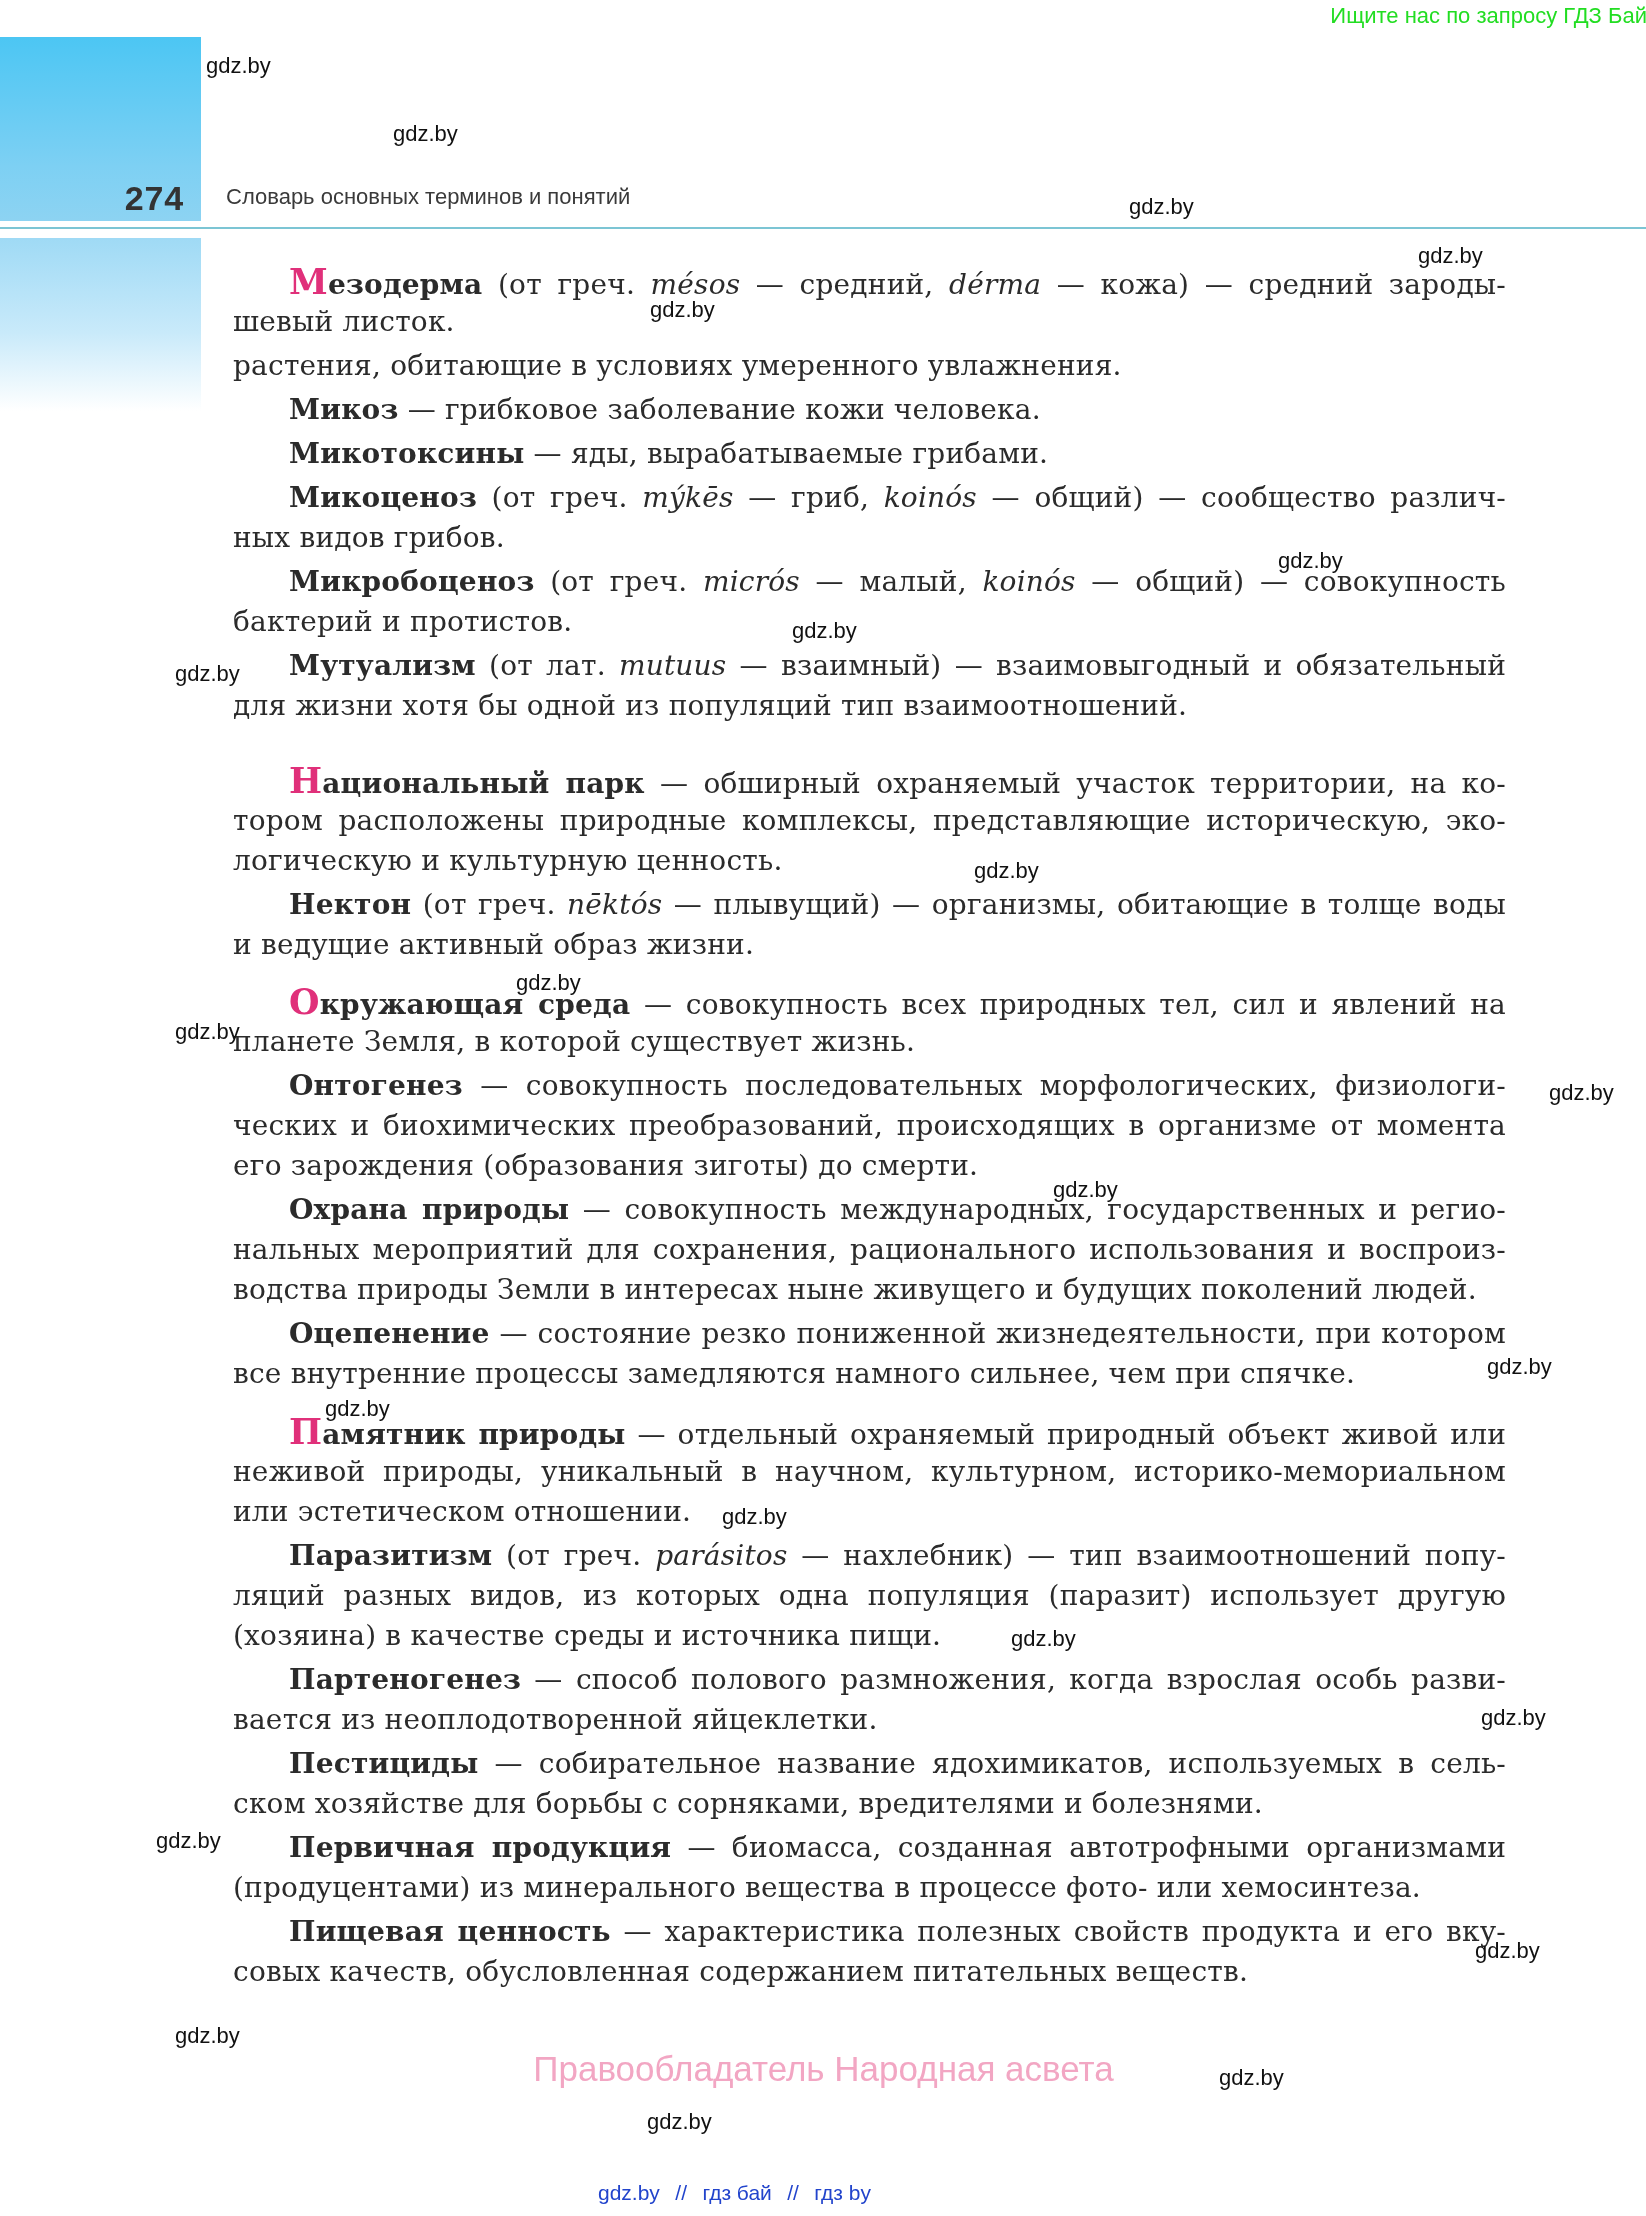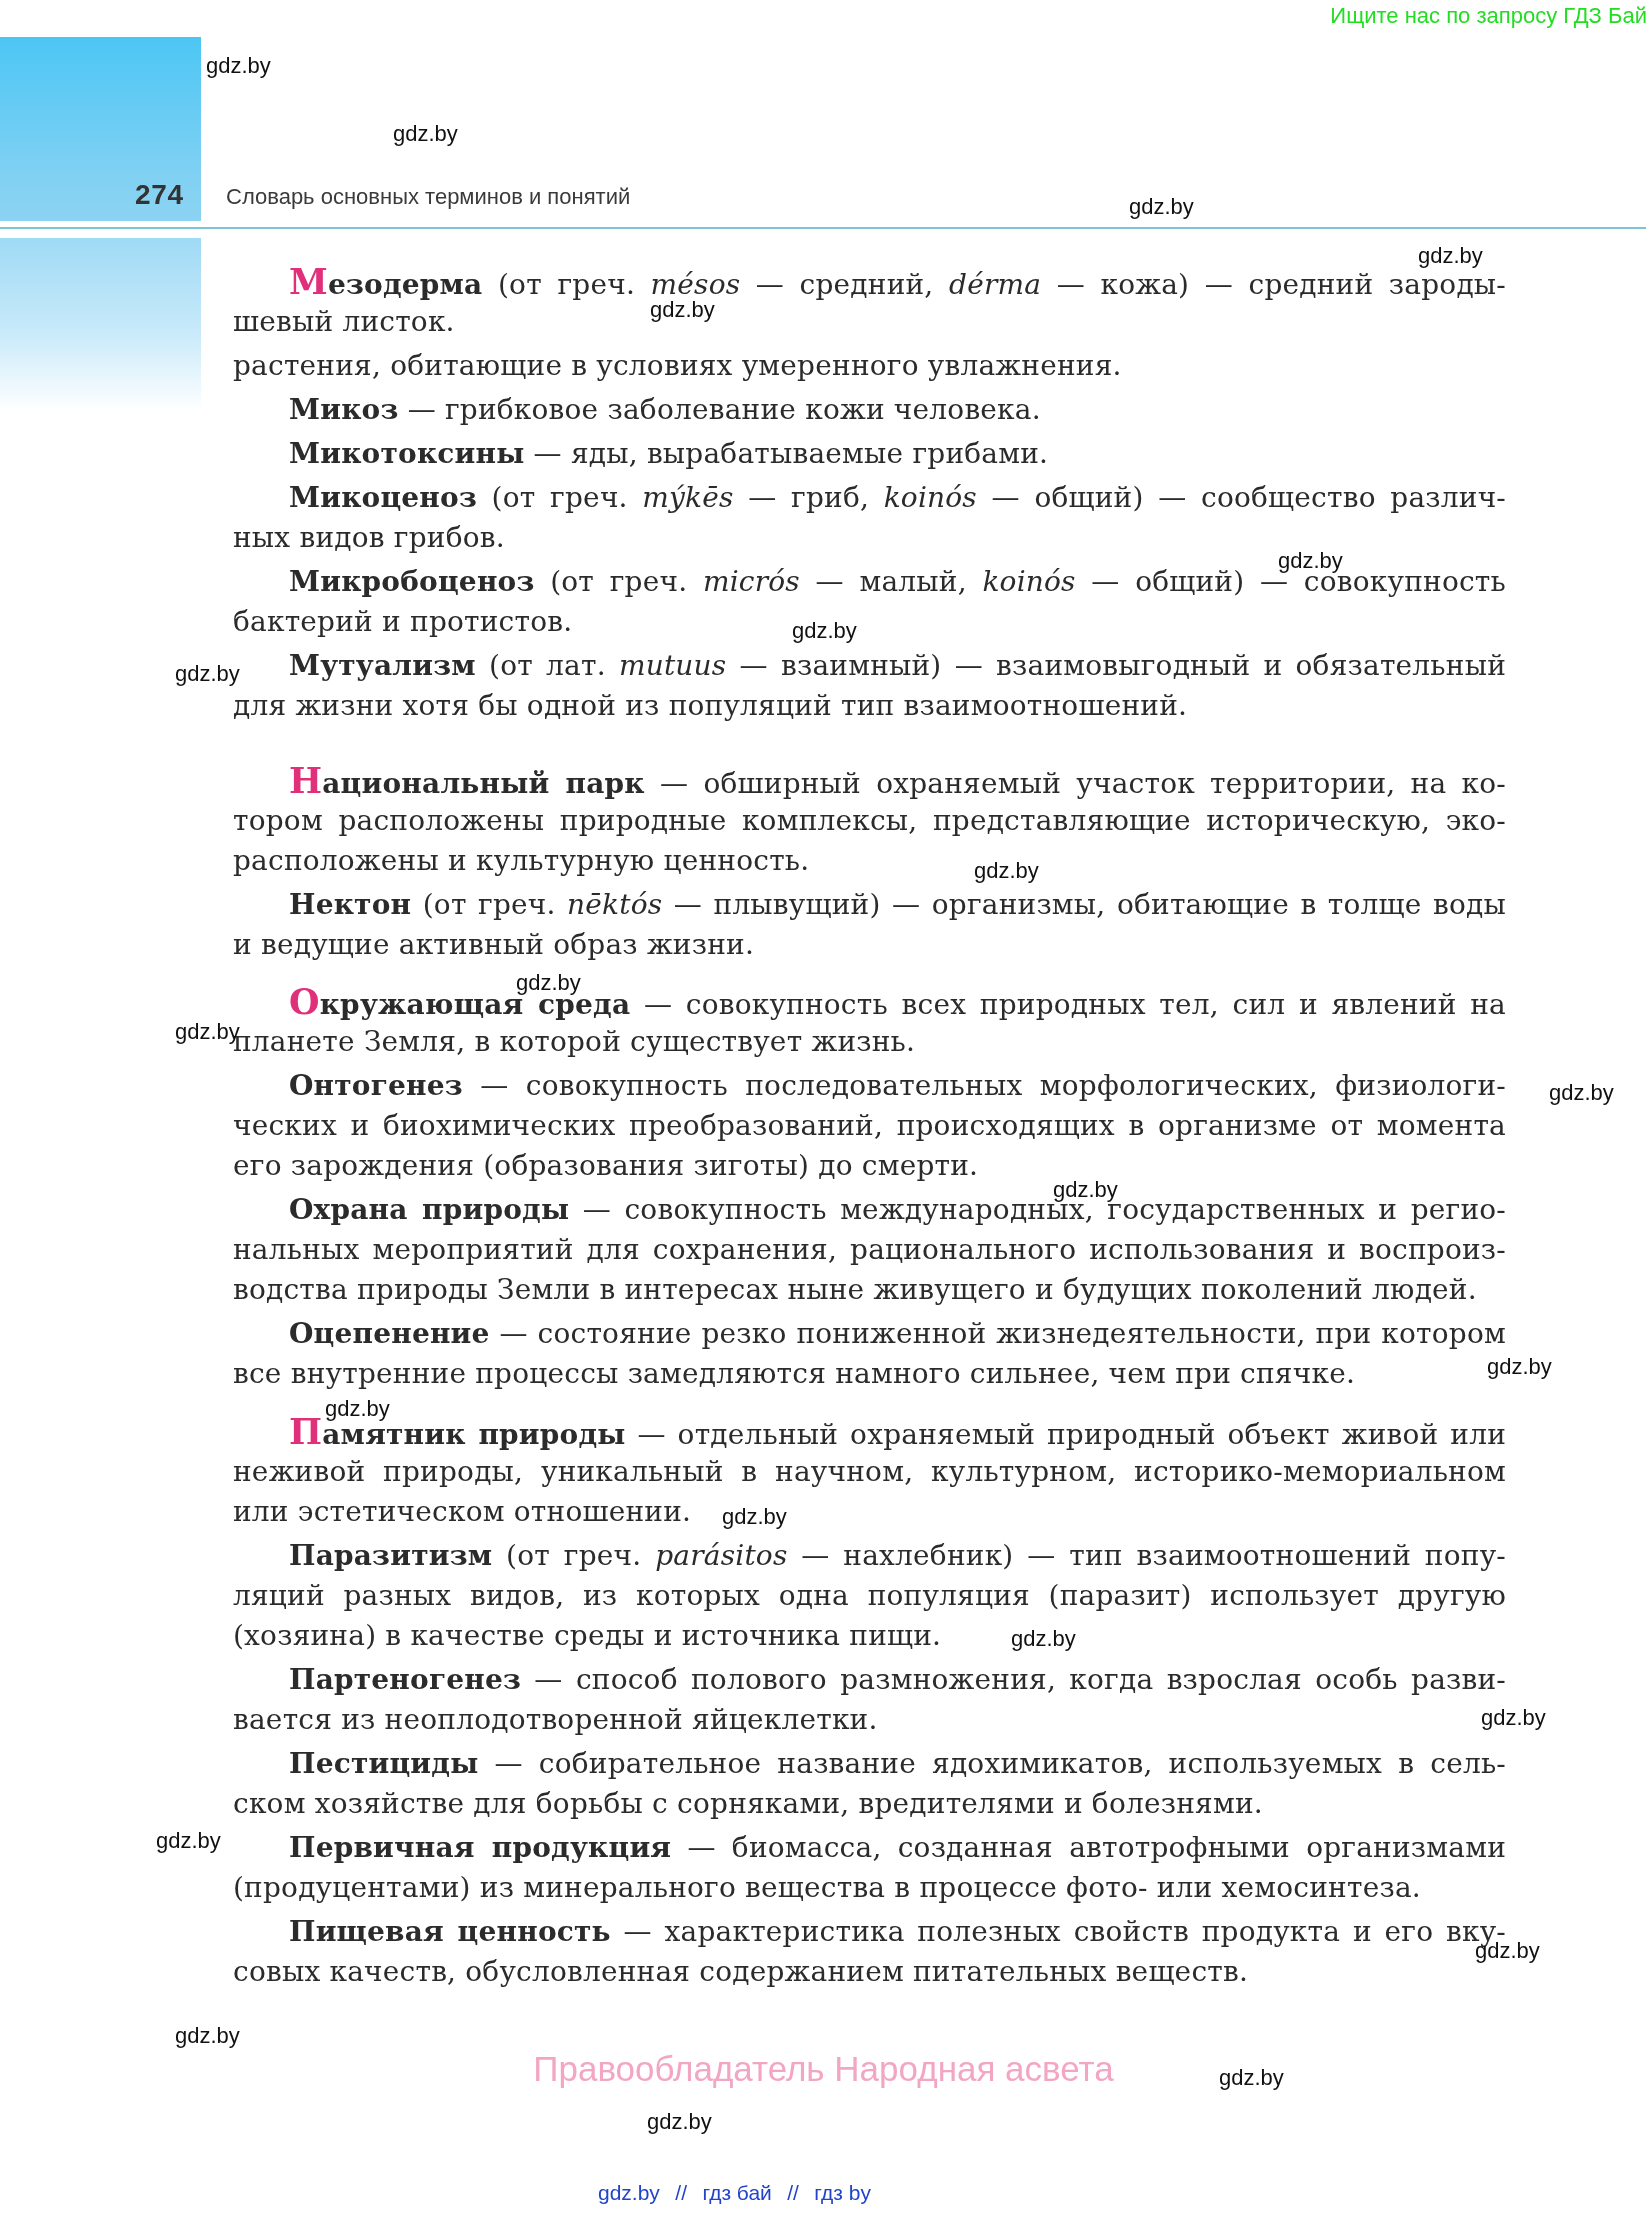--- a/index.html
+++ b/index.html
@@ -16,21 +16,21 @@
   .side-block-top {
     position: absolute; left: 0; top: 37px; width: 201px; height: 184px;
     background: linear-gradient(to bottom, #4cc6f3 0%, #7dd0f3 70%, #8dd3f2 100%);
   }
   .side-block-bottom {
     position: absolute; left: 0; top: 238px; width: 201px; height: 173px;
     background: linear-gradient(to bottom, #9fdaf5 0%, #c9eafa 55%, #ffffff 100%);
   }
   .page-number {
     position: absolute; left: 111px; top: 179px; width: 73px;
-    font-family: "Liberation Sans", sans-serif; font-weight: bold; font-size: 28px;
+    font-family: "Liberation Sans", sans-serif; font-weight: bold; font-size: 34px;
     color: #333; text-align: right; letter-spacing: 0.8px;
   }
   .running-title {
     position: absolute; left: 226px; top: 184px;
     font-family: "Liberation Sans", sans-serif; font-size: 22px; color: #3a3a3a;
   }
   .header-rule {
     position: absolute; left: 0; top: 227px; width: 1647px; height: 2.4px; background: #7cc5d4;
   }
   .body-text {
@@ -96,21 +96,21 @@
       <div class="line last"><span>бактерий и протистов.</span></div>
     </div>
     <div class="entry">
       <div class="line first"><span class="term">Мутуализм</span><span> (от лат. </span><span class="it">mutuus</span><span> — взаимный) — взаимовыгодный и обязательный</span></div>
       <div class="line last"><span>для жизни хотя бы одной из популяций тип взаимоотношений.</span></div>
     </div>
     <div class="gap"></div>
     <div class="entry">
       <div class="line first"><span class="initial">Н</span><span class="term">ациональный парк</span><span> — обширный охраняемый участок территории, на ко-</span></div>
       <div class="line"><span>тором расположены природные комплексы, представляющие историческую, эко-</span></div>
-      <div class="line last"><span>расположены и культурную ценность.</span></div>
+      <div class="line last"><span>логическую и культурную ценность.</span></div>
     </div>
     <div class="entry">
       <div class="line first"><span class="term">Нектон</span><span> (от греч. </span><span class="it">nēktós</span><span> — плывущий) — организмы, обитающие в толще воды</span></div>
       <div class="line last"><span>и ведущие активный образ жизни.</span></div>
     </div>
     <div class="gap-sm"></div>
     <div class="entry">
       <div class="line first"><span class="initial">О</span><span class="term">кружающая среда</span><span> — совокупность всех природных тел, сил и явлений на</span></div>
       <div class="line last"><span>планете Земля, в которой существует жизнь.</span></div>
     </div>

